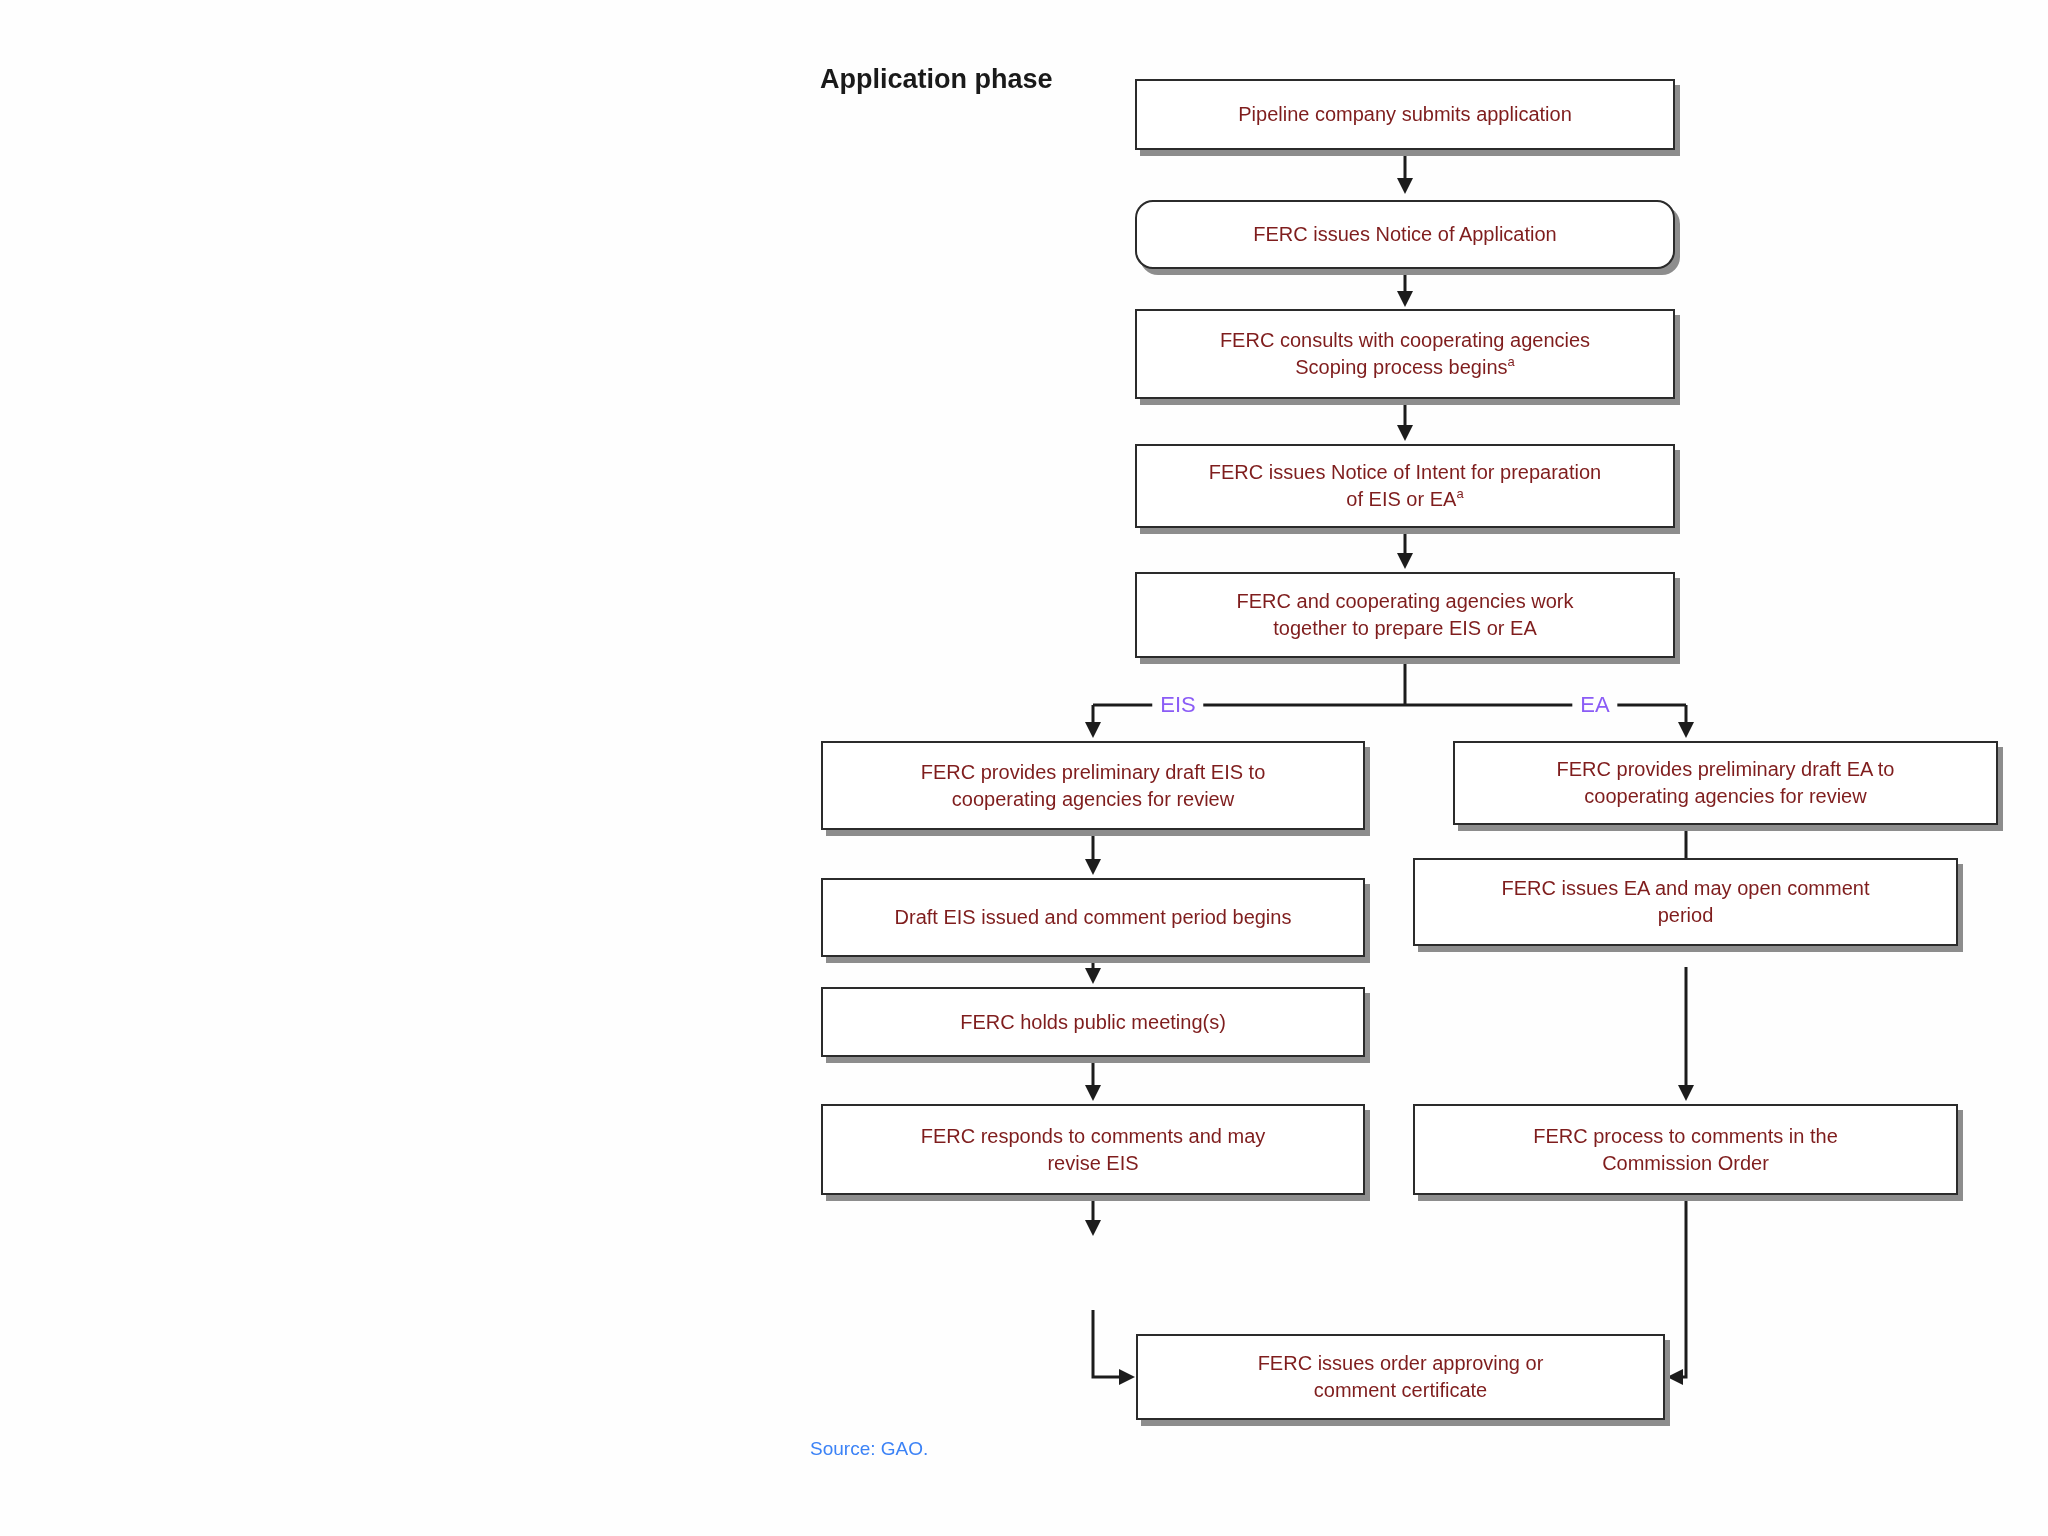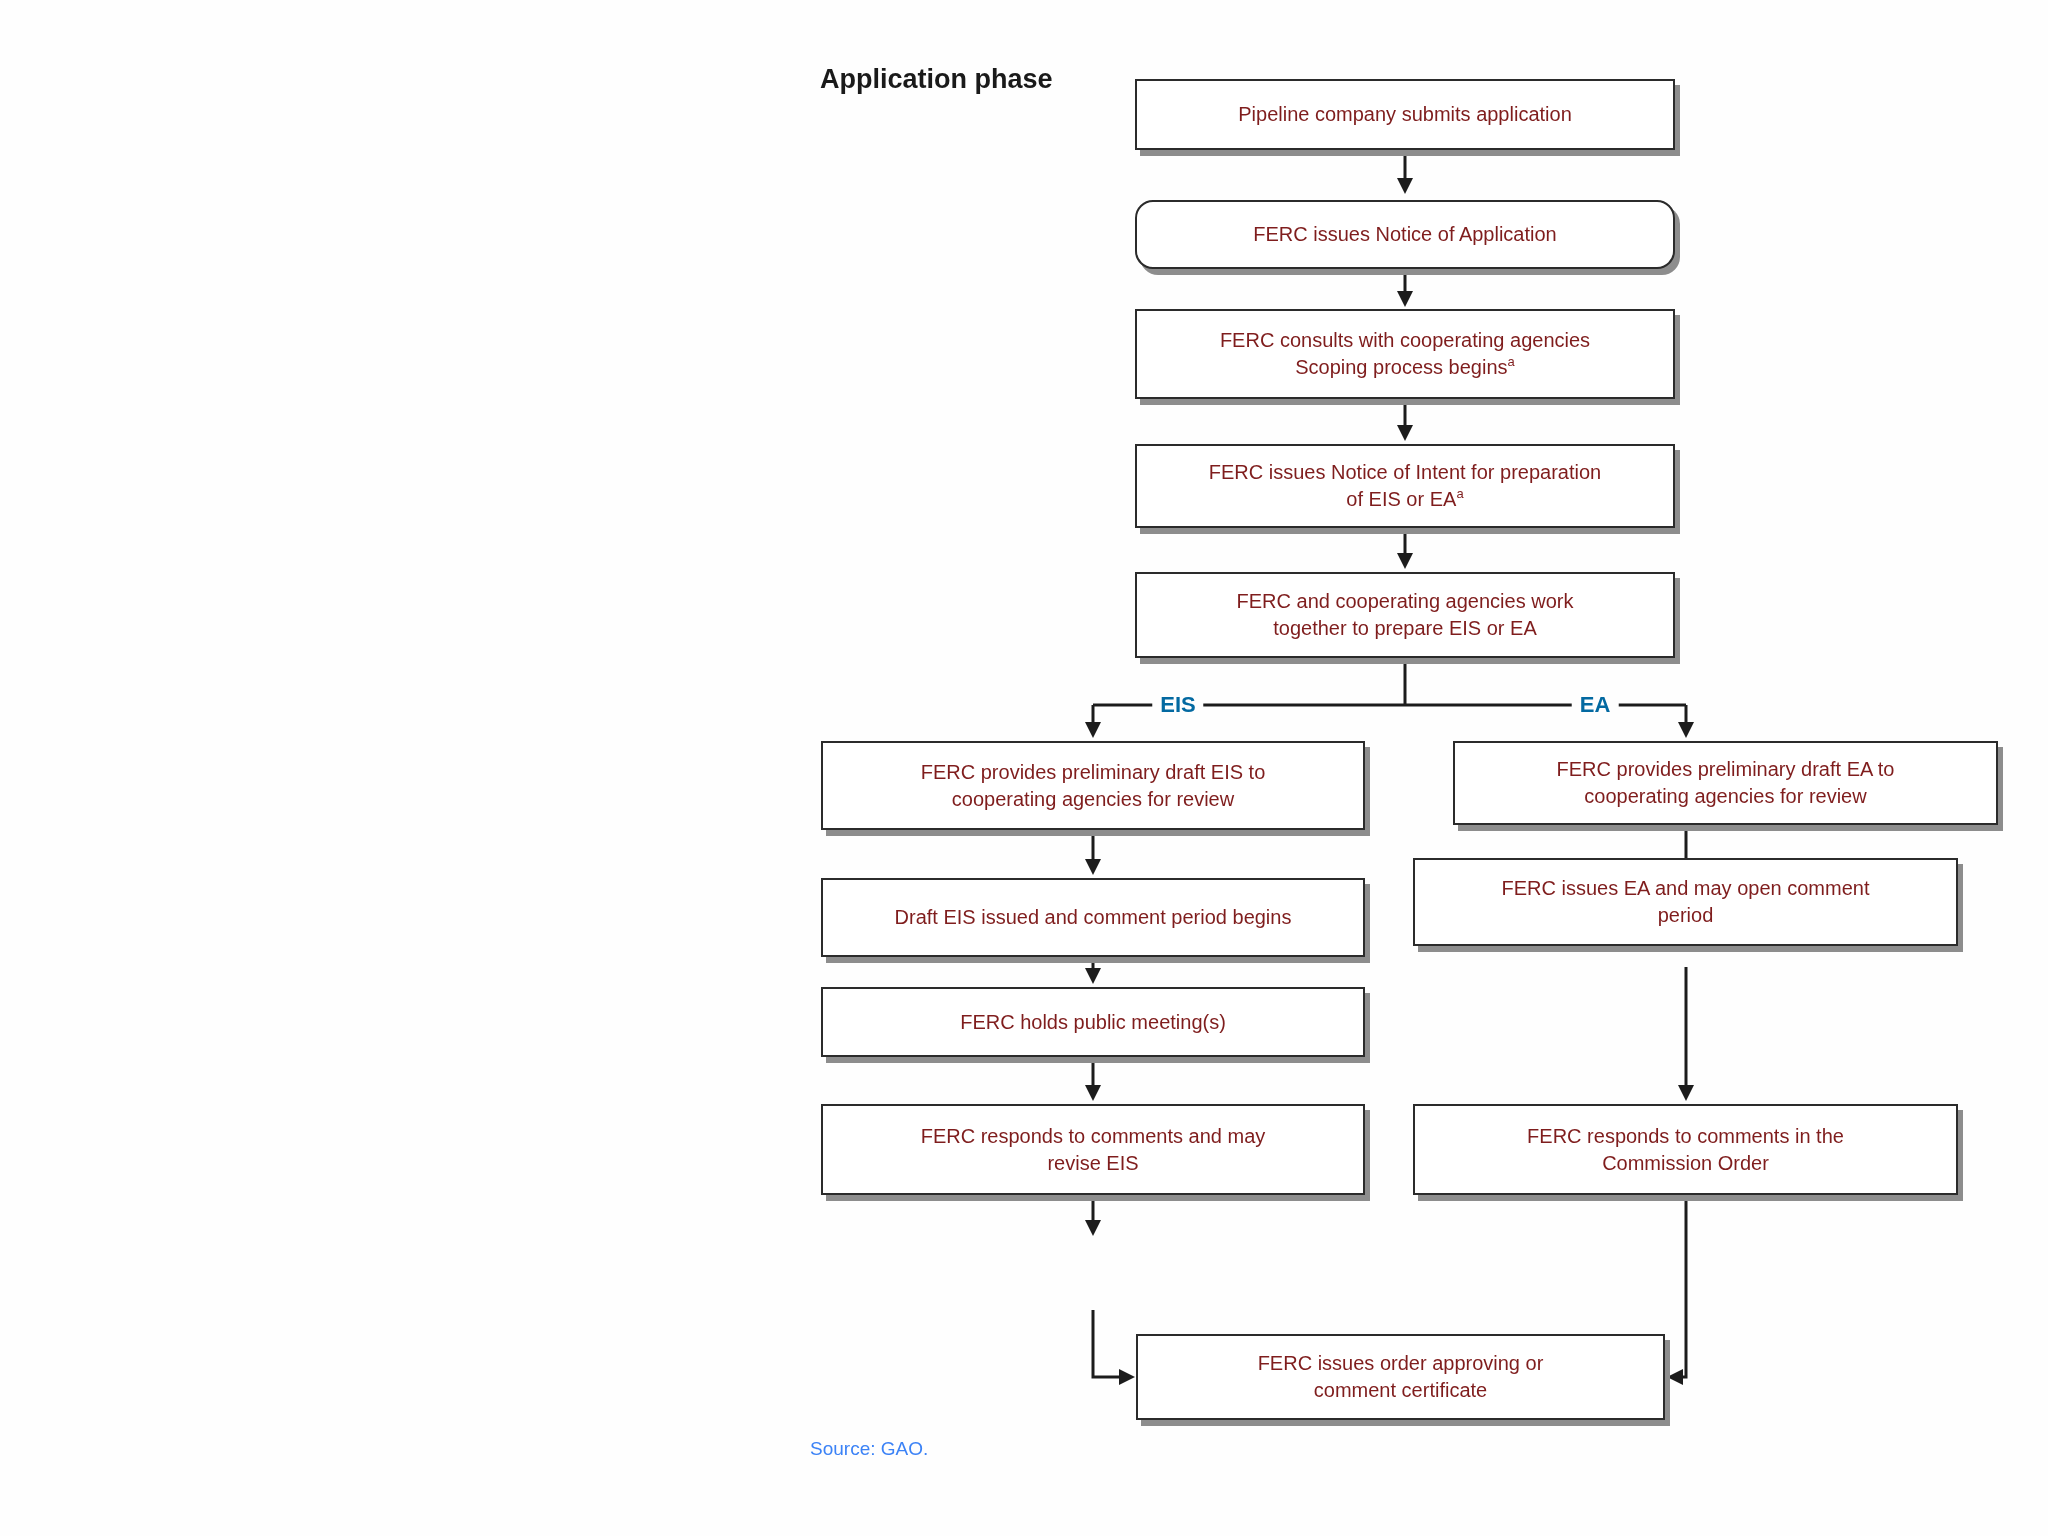--- a/index.html
+++ b/index.html
@@ -65,22 +65,22 @@
   #box-ea-3 { top: 1104px; height: 91px; }
   
   #box-final { left: 1136px; top: 1334px; width: 529px; height: 86px; }
   .branch-label {
     position: absolute;
     top: 705px;
     transform: translate(-50%, -50%);
     background: #fefefe;
     padding: 0 8px;
     font-size: 22px;
-    font-weight: bold;
-    color: #0369a1;
+    font-weight: normal;
+    color: #8b5cf6;
     white-space: nowrap;
   }
   #label-eis { left: 1178px; }
   #label-ea  { left: 1595px; }
   .source-note {
     position: absolute;
     left: 810px; top: 1438px;
     font-size: 19px;
     color: #3b82f6;
     white-space: nowrap;
@@ -202,21 +202,21 @@
 
   <div class="box r" id="box-ea-1">
     <span class="line">FERC provides preliminary draft EA to</span>
     <span class="line">cooperating agencies for review</span>
   </div>
   <div class="box r" id="box-ea-2">
     <span class="line">FERC issues EA and may open comment</span>
     <span class="line">period</span>
   </div>
   <div class="box r" id="box-ea-3">
-    <span class="line">FERC responds to comments in the</span>
+    <span class="line">FERC process to comments in the</span>
     <span class="line">Commission Order</span>
   </div>
 
   <div class="box" id="box-final">
     <span class="line">FERC issues order approving or</span>
     <span class="line">comment certificate</span>
   </div>
 
   <div class="source-note">Source: GAO.</div>
 

